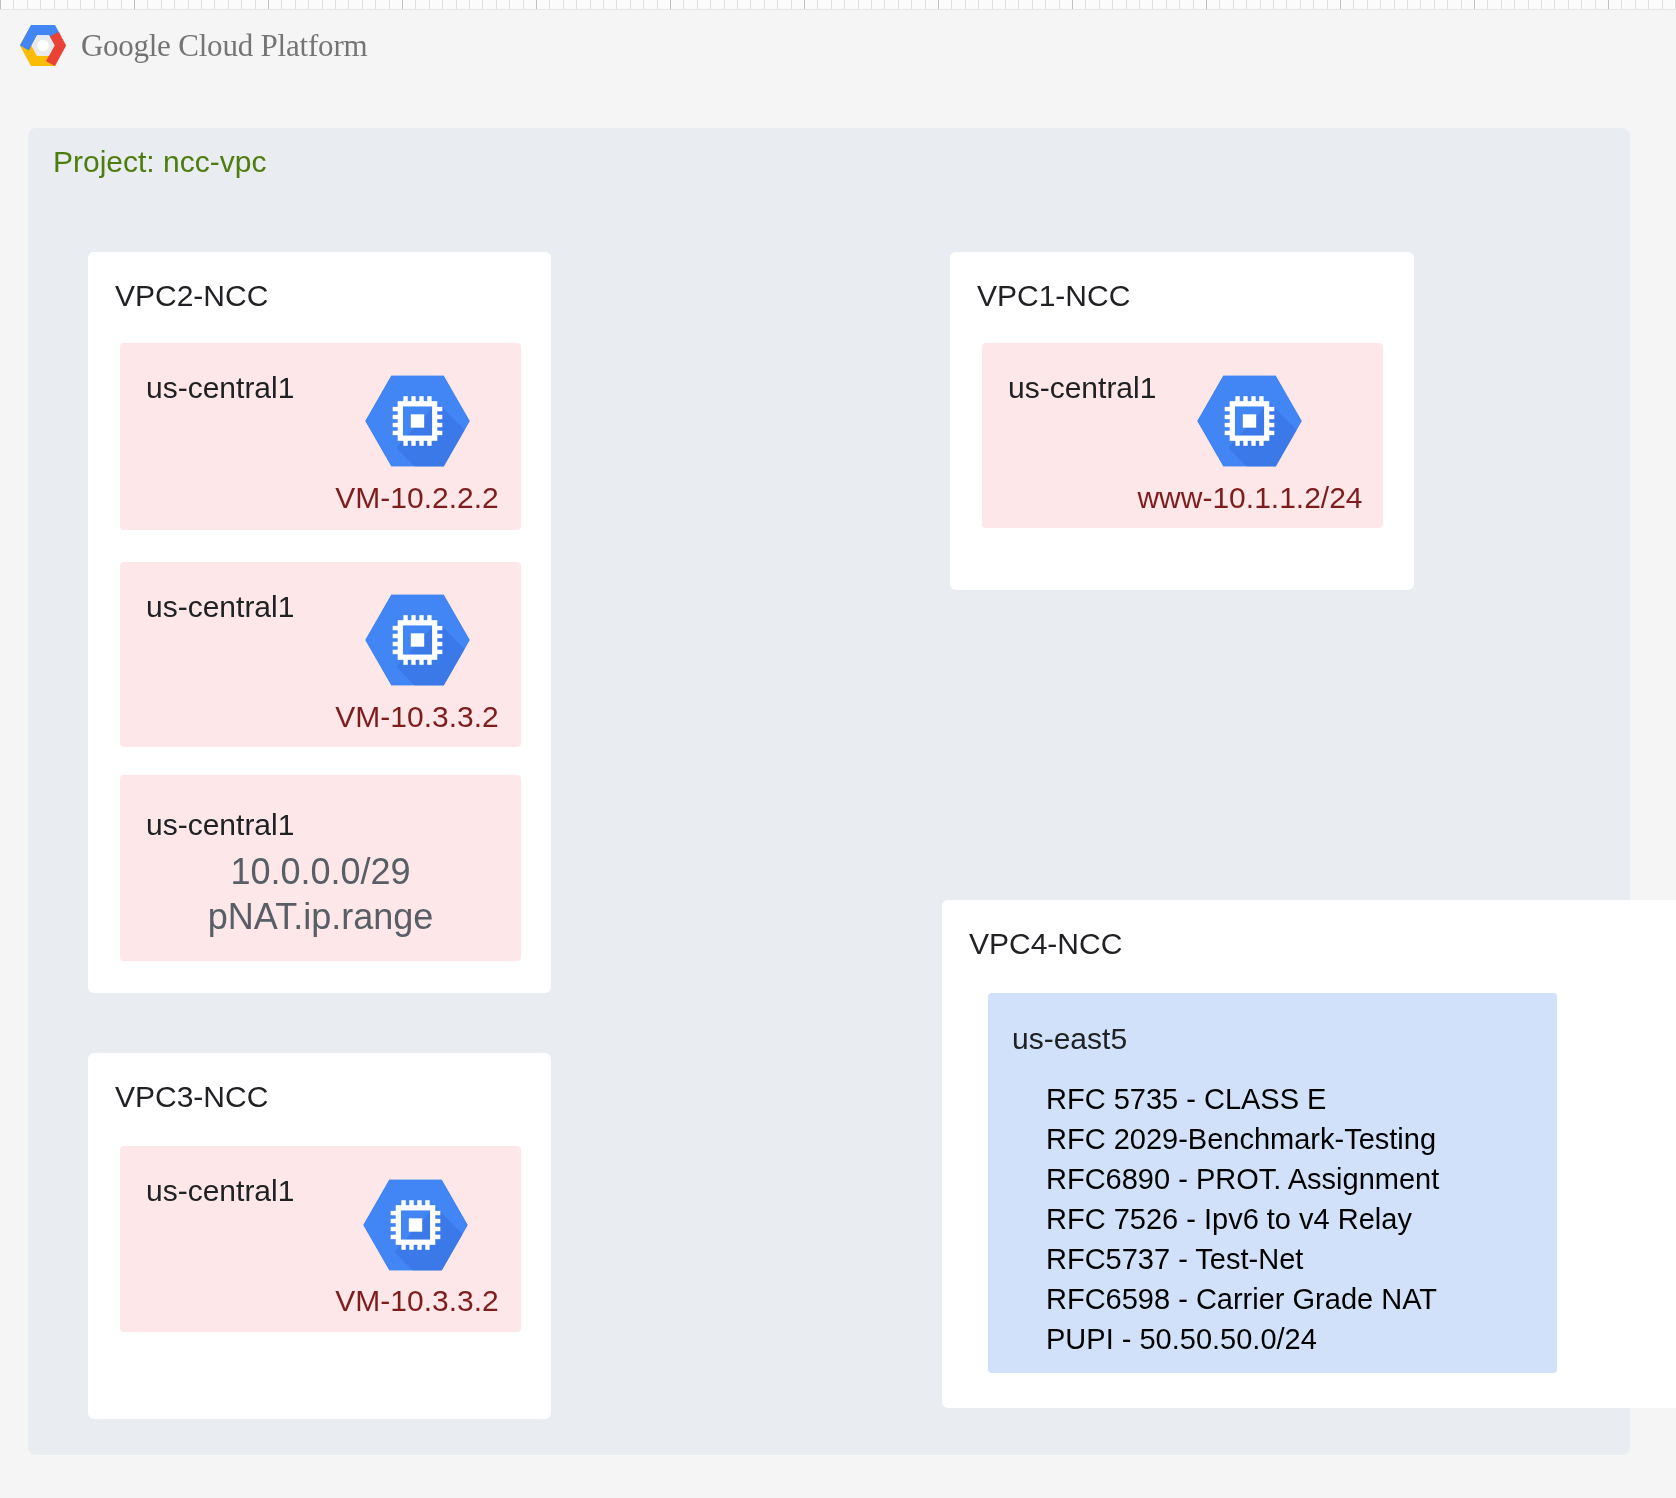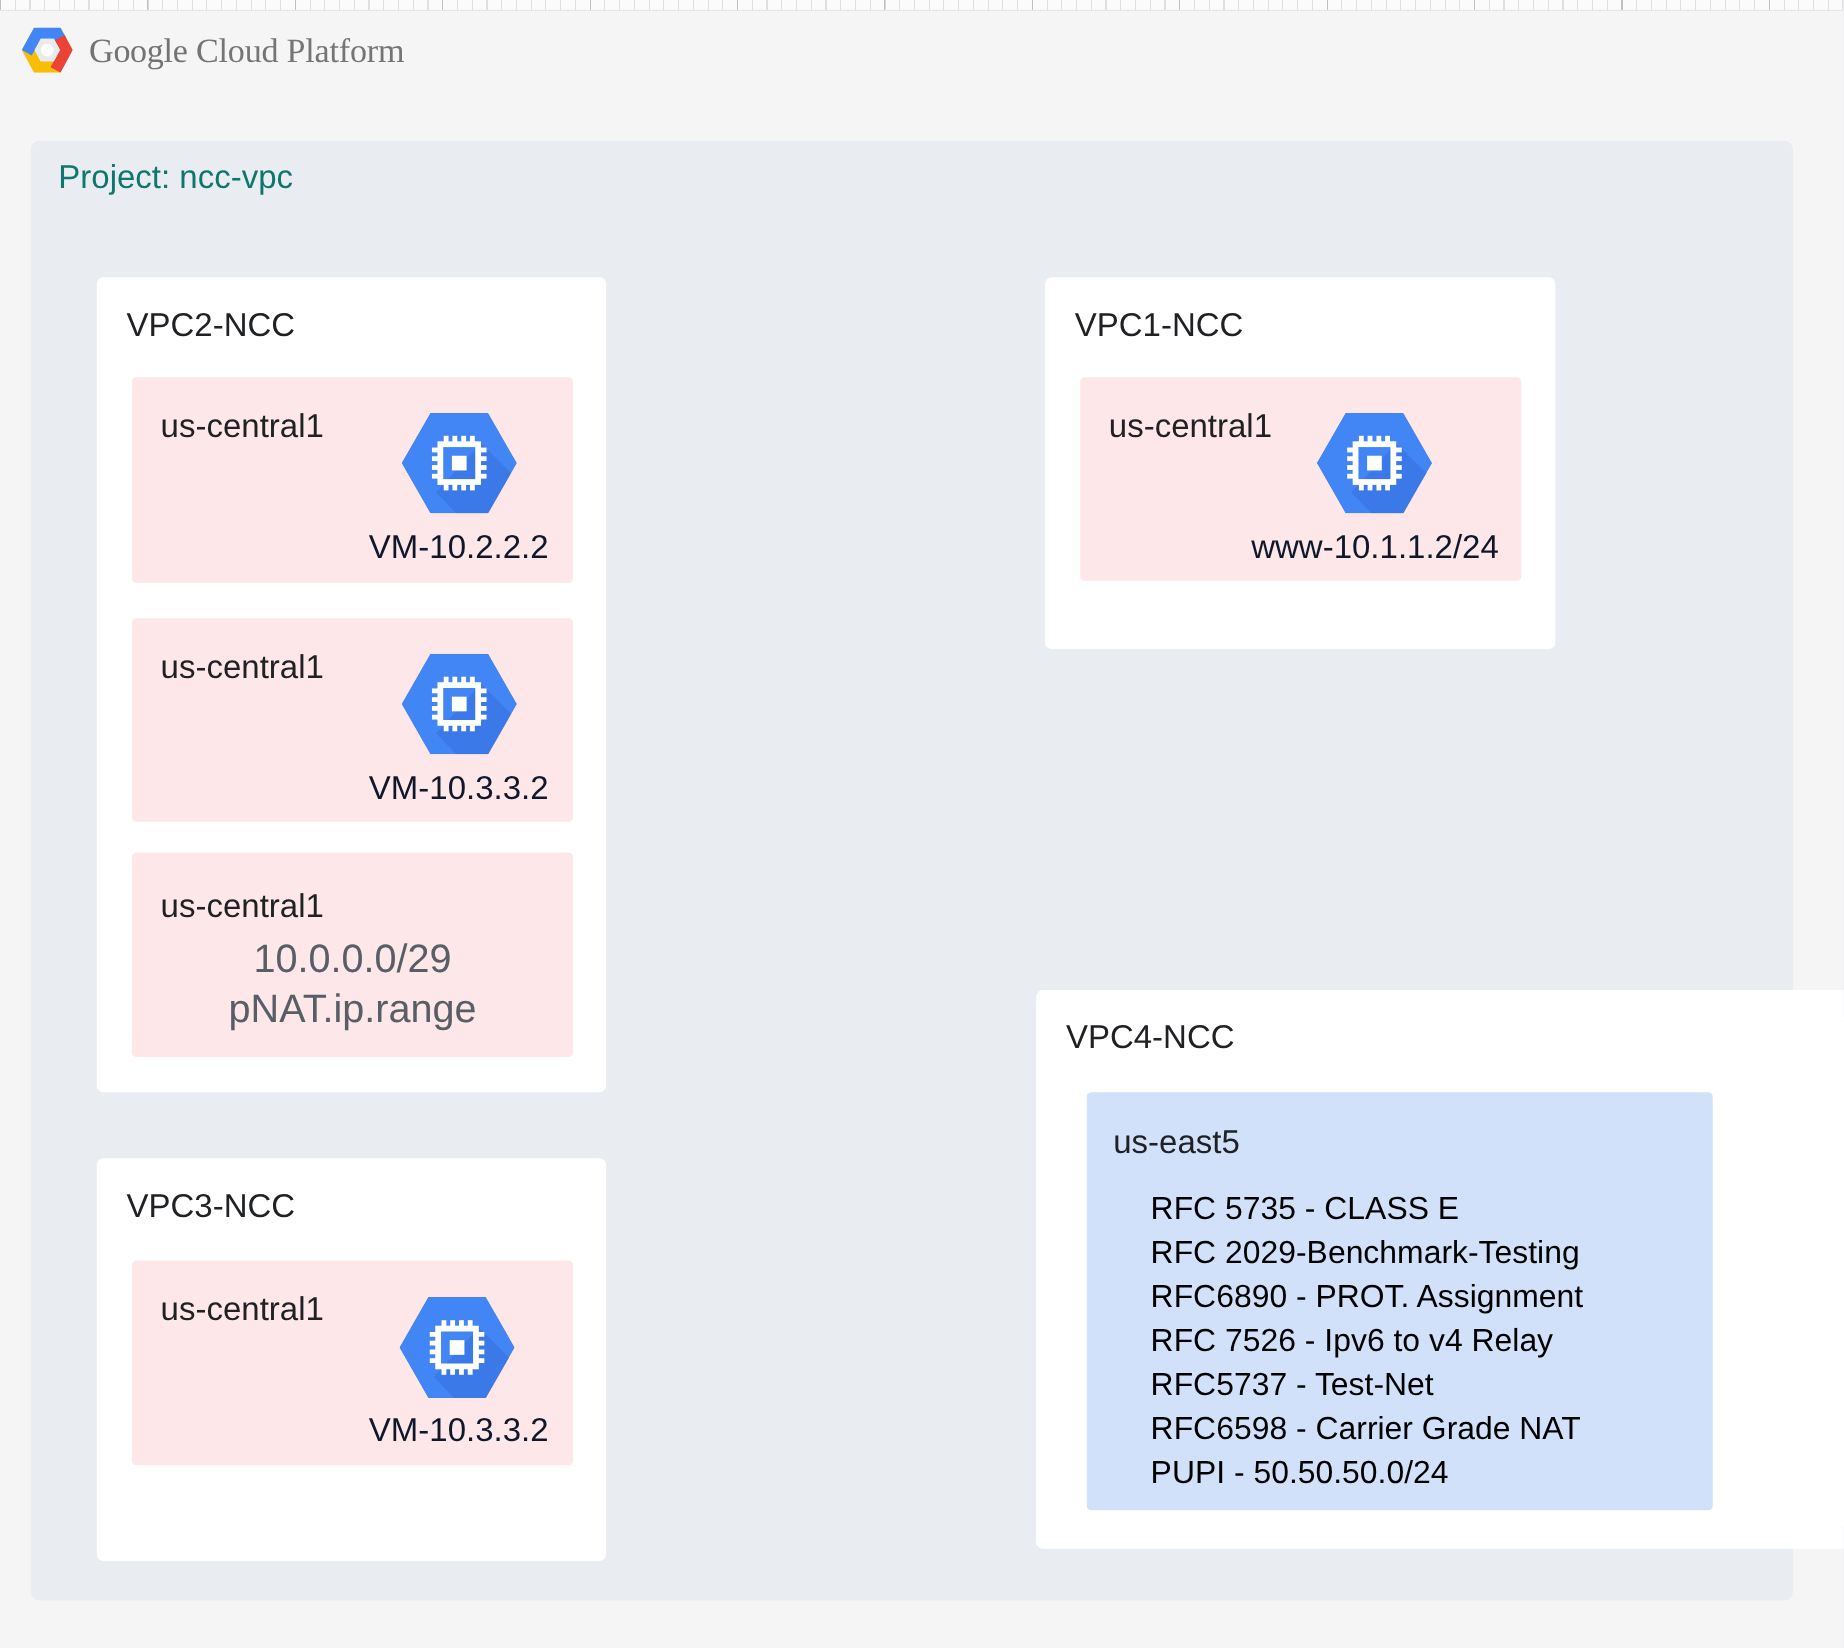--- a/index.html
+++ b/index.html
@@ -21,21 +21,21 @@
   .brand{position:absolute;left:19px;top:24px;display:flex;align-items:center;gap:14px;}
   .brand .logo{width:48px;height:43px;display:block;}
   .brand-text{font-size:31px;color:#757575;white-space:nowrap;font-family:Liberation Serif, serif;}
   .brand-text .g{font-weight:500;letter-spacing:-0.3px;color:#737373;}
   .brand-text .s{font-weight:400;letter-spacing:-0.2px;}
   
   .project{
     position:absolute;left:28px;top:128px;width:1602px;height:1327px;
     background:#e9edf1;border-radius:8px;
   }
-  .project-label{position:absolute;left:25px;top:17px;font-size:30px;color:#0f766e;}
+  .project-label{position:absolute;left:25px;top:17px;font-size:30px;color:#4d7c0f;}
   
   .vpc{position:absolute;background:#ffffff;border-radius:6px;}
   .vpc-vpc2{left:60px;top:124px;width:463px;height:741px;}
   .vpc-vpc1{left:922px;top:124px;width:464px;height:338px;}
   .vpc-vpc3{left:60px;top:925px;width:463px;height:366px;}
   .vpc-vpc4{left:914px;top:772px;width:760px;height:508px;}
   .vpc-title{position:absolute;left:27px;top:27px;font-size:30px;color:#202124;}
   
   .subnet{position:absolute;border-radius:4px;}
   .subnet.pink{background:#fde7e9;left:32px;width:401px;}
@@ -45,21 +45,21 @@
   .s-v2c{top:523px;height:186px;}
   .s-v1a{top:91px;height:185px;}
   .s-v3a{top:93px;height:186px;}
   .region{position:absolute;left:26px;top:28px;font-size:30px;color:#202124;}
   .region-blue{position:absolute;left:24px;top:29px;font-size:30px;color:#202124;}
   .gce{position:absolute;width:105px;height:92px;}
   .gce.c1{left:245px;top:32px;}
   .gce.c2{left:215px;top:32px;}
   .gce.c3{left:243px;top:33px;}
   .vm-label{position:absolute;top:138px;width:280px;text-align:center;
-            font-size:30px;color:#0f172a;white-space:nowrap;}
+            font-size:30px;color:#7f1d1d;white-space:nowrap;}
   .vm-center-297{left:157px;}
   .vm-center-268{left:128px;}
   .cidr{position:absolute;left:0;right:0;top:74px;text-align:center;
         font-size:36px;line-height:45px;color:#575e66;}
   .rfc-list{position:absolute;left:58px;top:86px;font-size:29px;line-height:40px;color:#000000;}
   .rfc-line{white-space:nowrap;}
 </style>
 </head>
 <body>
 

